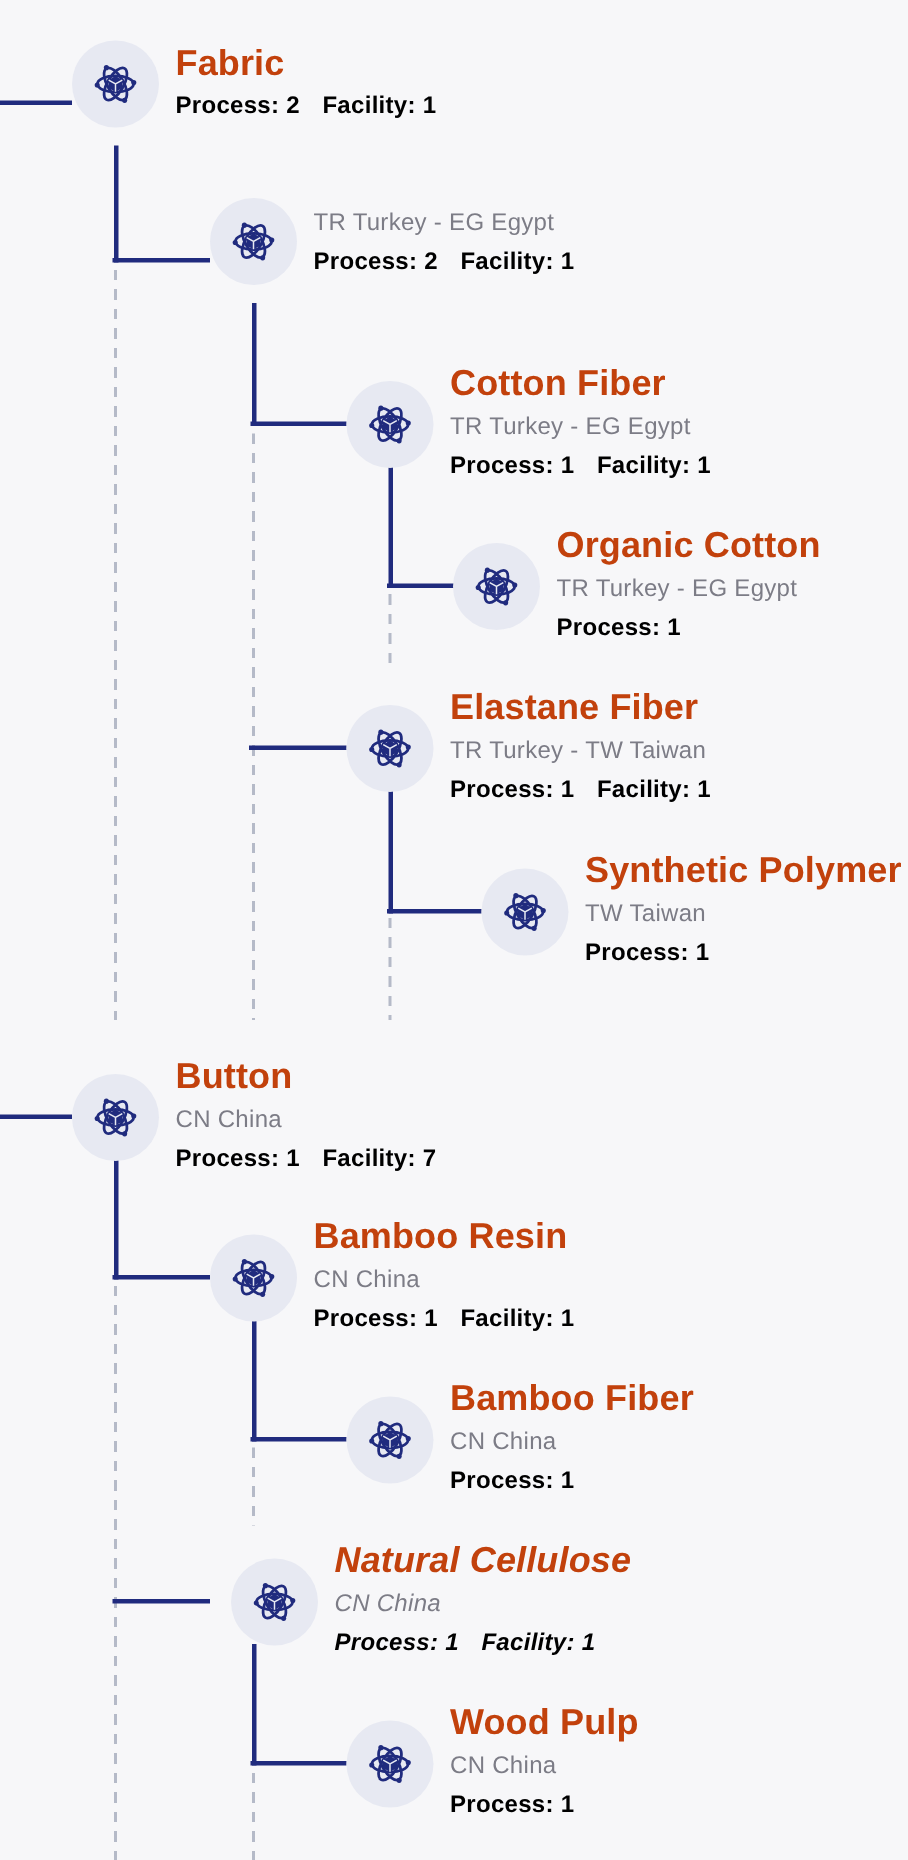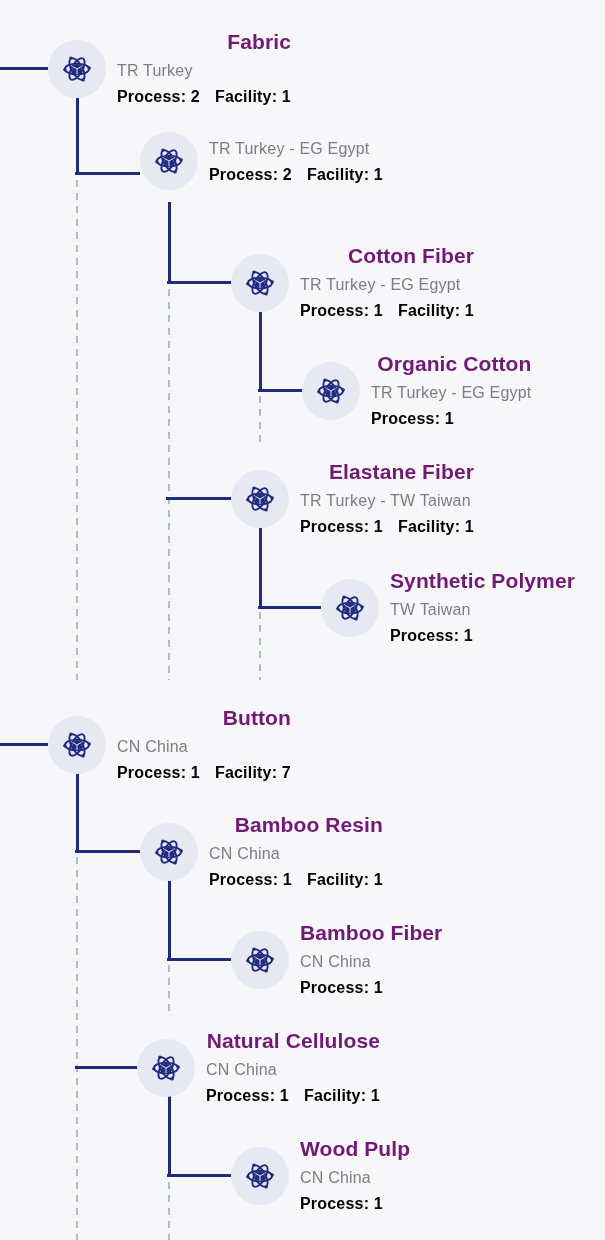--- a/index.html
+++ b/index.html
@@ -27,22 +27,22 @@
   .node{position:absolute;display:flex;align-items:center;}
   .badge{
     width:58px;height:58px;border-radius:50%;
     background:#e7e9f2;
     display:flex;align-items:center;justify-content:center;
     flex:0 0 58px;cursor:pointer;
   }
   .badge svg{width:34px;height:34px;display:block;}
   .ntext{margin-left:11px;white-space:nowrap;}
   .ntitle{
-    font-size:21px;font-weight:700;color:#701a75;
-    line-height:30px;letter-spacing:0.1px;text-align:right;
+    font-size:24px;font-weight:700;color:#c2410c;
+    line-height:30px;letter-spacing:0.1px;
   }
   .nloc{
     font-size:16px;font-weight:400;color:#7c7c86;
     line-height:27px;letter-spacing:0.2px;
   }
   .nmeta{
     font-size:16px;font-weight:700;color:#000000;
     line-height:26px;letter-spacing:0.2px;
   }
   .nmeta .fac{margin-left:15px;}
@@ -98,21 +98,20 @@
   <div class="hline" style="left:167px;width:64px;top:1174px;"></div>
 
   <div class="node" style="left:48px;top:27px;">
     <div class="badge">
       <svg viewBox="0 0 48 48">
           <use href="#atom-glyph"></use>
         </svg>
     </div>
     <div class="ntext">
       <div class="ntitle">Fabric</div>
-      <div class="nloc">TR Turkey</div>
       <div class="nmeta"><span class="proc">Process: 2</span><span class="fac">Facility: 1</span></div>
     </div>
   </div>
 
   <div class="node" style="left:140px;top:132px;">
     <div class="badge">
       <svg viewBox="0 0 48 48">
           <use href="#atom-glyph"></use>
         </svg>
     </div>
@@ -206,21 +205,21 @@
           <use href="#atom-glyph"></use>
         </svg>
     </div>
     <div class="ntext">
       <div class="ntitle">Bamboo Fiber</div>
       <div class="nloc">CN China</div>
       <div class="nmeta"><span class="proc">Process: 1</span><span class="fac"></span></div>
     </div>
   </div>
 
-  <div class="node" style="left:137px;top:1026px;">
+  <div class="node" style="left:154px;top:1026px;font-style:italic;">
     <div class="badge">
       <svg viewBox="0 0 48 48">
           <use href="#atom-glyph"></use>
         </svg>
     </div>
     <div class="ntext">
       <div class="ntitle">Natural Cellulose</div>
       <div class="nloc">CN China</div>
       <div class="nmeta"><span class="proc">Process: 1</span><span class="fac">Facility: 1</span></div>
     </div>

